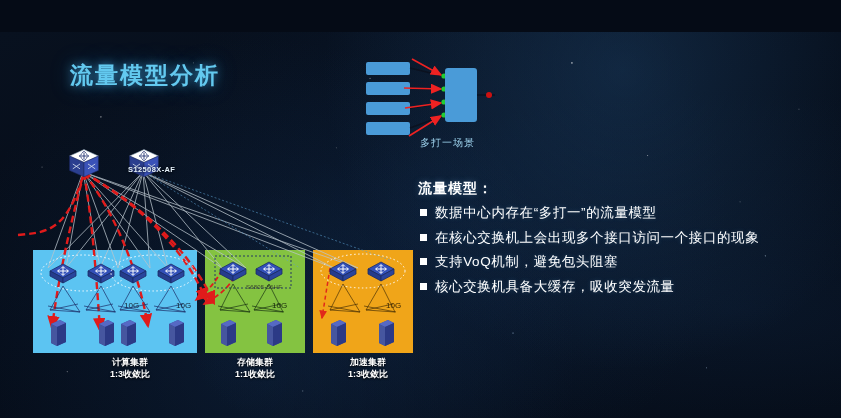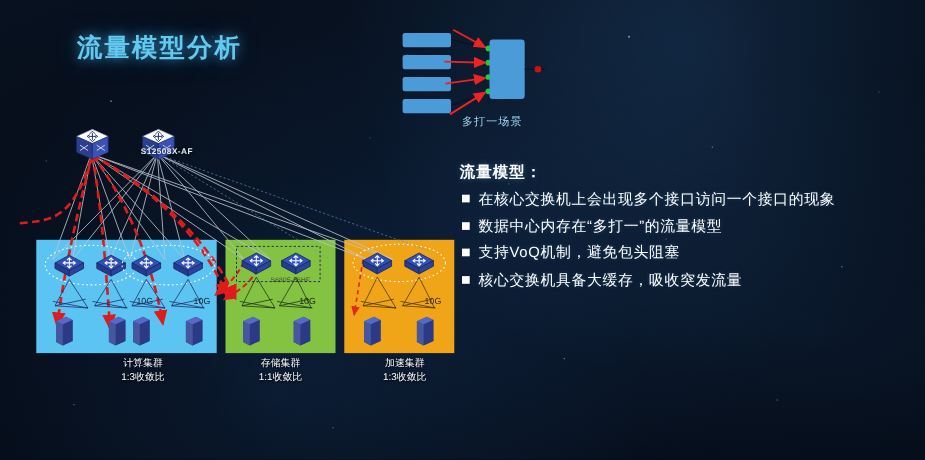--- a/index.html
+++ b/index.html
@@ -11,20 +11,21 @@
   }
   
   #slide{
     position:absolute;inset:0;
     background:
       radial-gradient(circle at 74% 10%, rgba(40,90,140,0.33) 0%, rgba(10,25,45,0) 42%),
       radial-gradient(circle at 30% 85%, rgba(25,60,105,0.30) 0%, rgba(8,20,38,0) 48%),
       radial-gradient(circle at 52% 46%, rgba(18,48,86,0.28) 0%, rgba(5,12,25,0) 60%),
       radial-gradient(ellipse at 88% 72%, rgba(30,70,120,0.22) 0%, rgba(5,12,25,0) 55%),
       linear-gradient(160deg,#08111f 0%,#050c18 45%,#03070f 100%);
+    margin-top: 32px;
   }
   #stars,#stars2{position:absolute;inset:0;pointer-events:none;}
   #stars{
     background-image:
       radial-gradient(1px 1px at 12% 22%, rgba(255,255,255,.75), transparent),
       radial-gradient(1px 1px at 28% 64%, rgba(200,225,255,.55), transparent),
       radial-gradient(1px 1px at 44% 12%, rgba(255,255,255,.5), transparent),
       radial-gradient(1px 1px at 61% 78%, rgba(190,220,255,.6), transparent),
       radial-gradient(1px 1px at 77% 32%, rgba(255,255,255,.45), transparent),
       radial-gradient(1px 1px at 91% 58%, rgba(210,235,255,.55), transparent),
@@ -73,21 +74,21 @@
     font-size:7.5px;color:#e3f0fa;letter-spacing:.4px;font-weight:600;
     text-shadow:0 0 3px #000;white-space:nowrap;
   }
   #leafModelLabel{
     position:absolute;left:246px;top:252px;
     font-size:6px;color:#2a2a2a;letter-spacing:.2px;white-space:nowrap;opacity:.85;
   }
 
   .clusterCaption{
     position:absolute;text-align:center;width:120px;
-    font-size:9px;font-weight:400;color:#ffffff;line-height:1.35;
+    font-size:9px;font-weight:700;color:#ffffff;line-height:1.35;
     text-shadow:0 1px 2px rgba(0,0,0,.9);white-space:nowrap;
   }
   #cap0{left:70px;top:324px;}
   #cap1{left:195px;top:324px;}
   #cap2{left:308px;top:324px;}
 
   
   #panel{position:absolute;left:418px;top:148px;width:415px;color:#ffffff;}
   .sectionHead{
     font-size:14px;font-weight:700;letter-spacing:1px;color:#ffffff;
@@ -325,25 +326,25 @@
   <div class="clusterCaption" id="cap2">
     <div>加速集群</div>
     <div>1:3收敛比</div>
   </div>
 
   <div id="panel">
     <div class="sectionHead">流量模型：</div>
     <ul class="bulletList">
       <li>
         <span class="sq"></span>
-        <span>在核心交换机上会出现多个接口访问一个接口的现象</span>
+        <span>数据中心内存在“多打一”的流量模型</span>
       </li>
       <li>
         <span class="sq"></span>
-        <span>数据中心内存在“多打一”的流量模型</span>
+        <span>在核心交换机上会出现多个接口访问一个接口的现象</span>
       </li>
     </ul>
 
     <ul class="bulletList">
       <li>
         <span class="sq"></span>
         <span>支持VoQ机制，避免包头阻塞</span>
       </li>
       <li>
         <span class="sq"></span>

